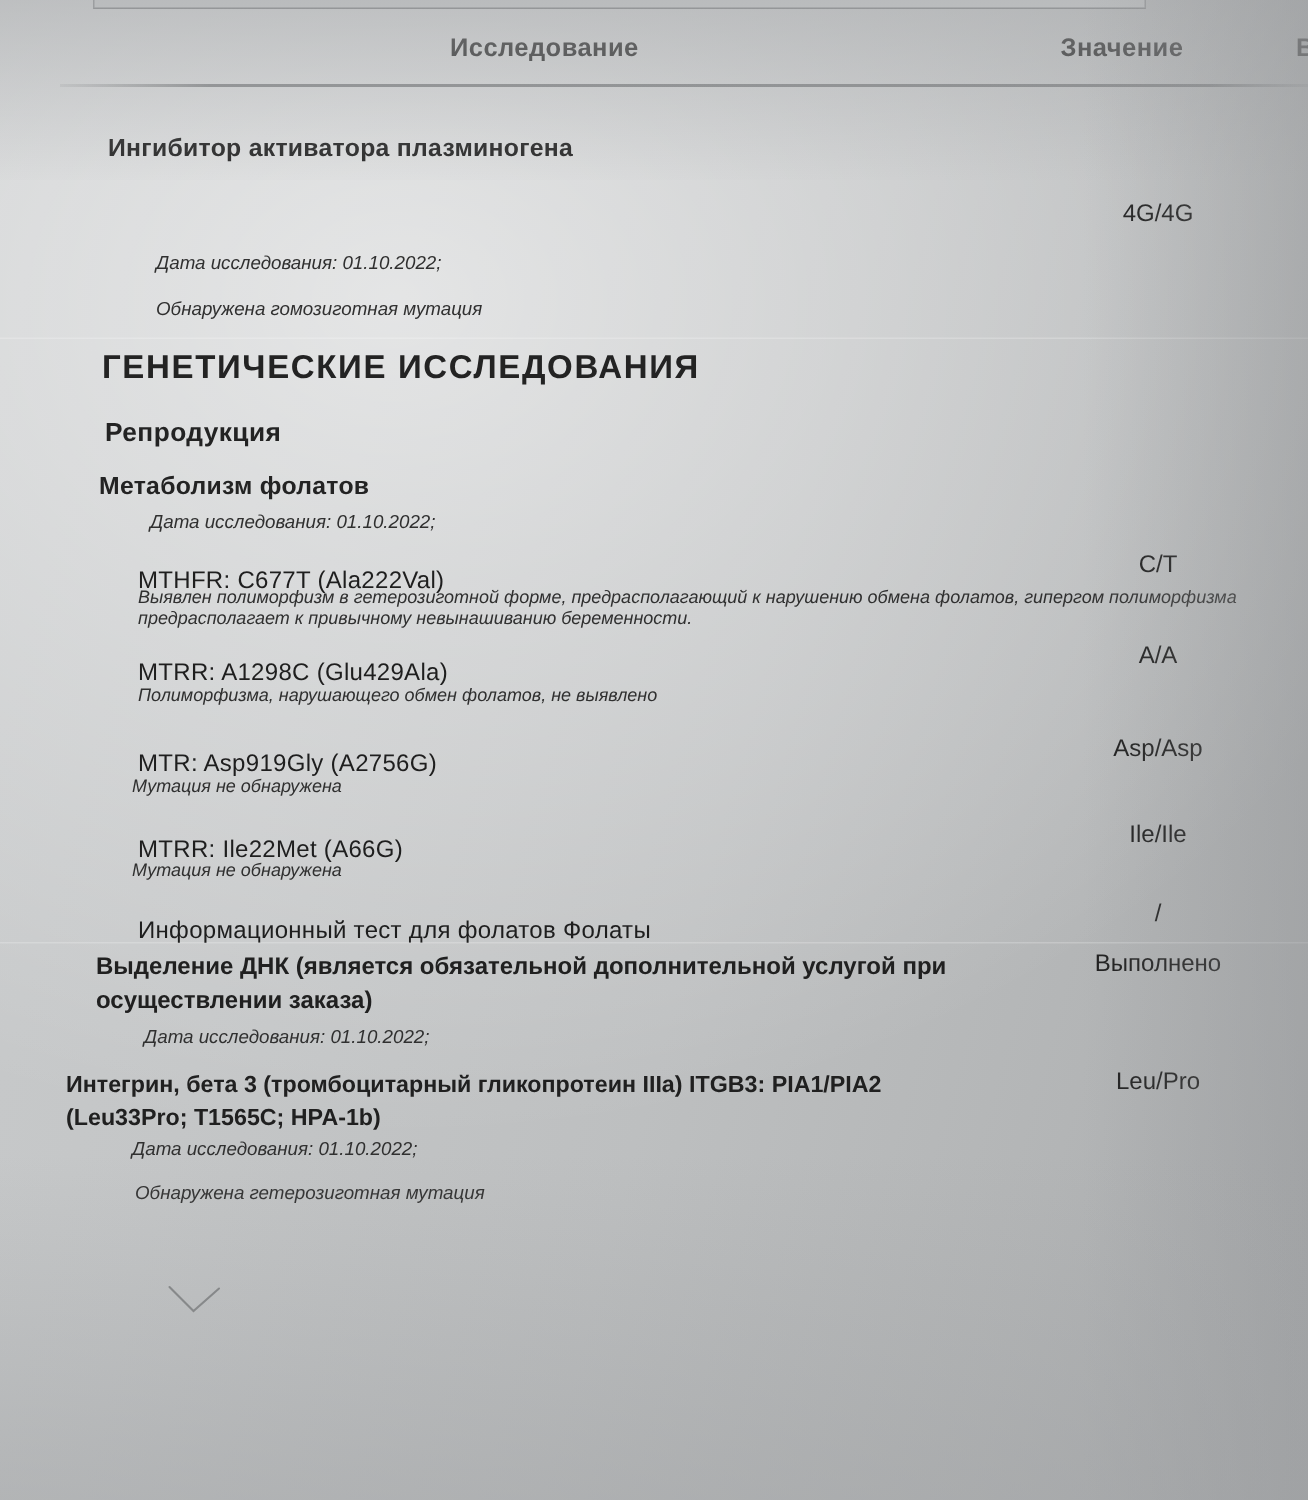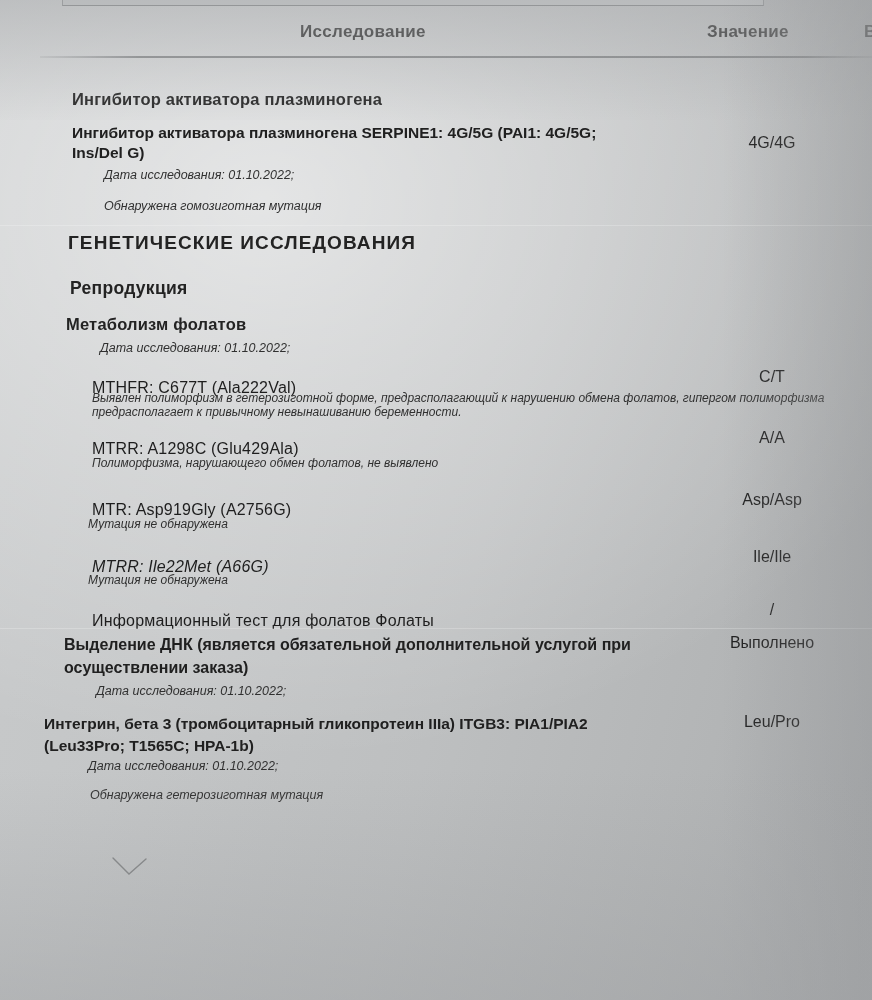--- a/index.html
+++ b/index.html
@@ -73,21 +73,21 @@
   
   .abs { position: absolute; }
 
   .sect-title {
     font-size: 16.5px;
     font-weight: 700;
     color: #232323;
     letter-spacing: 0.2px;
   }
   .sect-big {
-    font-size: 19px;
+    font-size: 22px;
     font-weight: 700;
     letter-spacing: 1.1px;
     color: #232323;
   }
   .sect-mid {
     font-size: 17.5px;
     font-weight: 700;
     letter-spacing: 0.3px;
     color: #232323;
   }
@@ -146,21 +146,20 @@
 
   <div id="page-edge"></div>
 
   <div class="hdr" id="hdr-study">Исследование</div>
   <div class="hdr" id="hdr-value">Значение</div>
   <div class="hdr" id="hdr-cut">В</div>
   <div id="hdr-rule"></div>
 
   <div class="abs sect-title" style="left:72px; top:90px;">Ингибитор активатора плазминогена</div>
 
-  <div class="abs row-name-bold" style="left:72px; top:123px; width:570px;">Ингибитор активатора плазминогена SERPINE1: 4G/5G (PAI1: 4G/5G; Ins/Del G)</div>
   <div class="value" style="top:134px;">4G/4G</div>
 
   <div class="abs note" style="left:104px; top:168px;">Дата исследования: 01.10.2022;</div>
   <div class="abs note" style="left:104px; top:199px;text-align:center;">Обнаружена гомозиготная мутация</div>
 
   <div class="abs sect-big" style="left:68px; top:232px;">ГЕНЕТИЧЕСКИЕ ИССЛЕДОВАНИЯ</div>
 
   <div class="abs sect-mid" style="left:70px; top:278px;">Репродукция</div>
 
   <div class="abs sect-title" style="left:66px; top:315px;">Метаболизм фолатов</div>
@@ -171,21 +170,21 @@
   <div class="abs note-sm" style="left:92px; top:391px; width:780px;">Выявлен полиморфизм в гетерозиготной форме, предрасполагающий к нарушению обмена фолатов, гипергом полиморфизма предрасполагает к привычному невынашиванию беременности.</div>
 
   <div class="abs row-name" style="left:92px; top:428px;">MTRR: A1298C (Glu429Ala)</div>
   <div class="value" style="top:429px;">A/A</div>
   <div class="abs note-sm" style="left:92px; top:456px;">Полиморфизма, нарушающего обмен фолатов, не выявлено</div>
 
   <div class="abs row-name" style="left:92px; top:489px;">MTR: Asp919Gly (A2756G)</div>
   <div class="value" style="top:491px;">Asp/Asp</div>
   <div class="abs note-sm" style="left:88px; top:517px;">Мутация не обнаружена</div>
 
-  <div class="abs row-name" style="left:92px; top:546px;font-style:italic;">MTRR: Ile22Met (A66G)</div>
+  <div class="abs row-name" style="left:92px; top:546px;">MTRR: Ile22Met (A66G)</div>
   <div class="value" style="top:548px;">Ile/Ile</div>
   <div class="abs note-sm" style="left:88px; top:573px;">Мутация не обнаружена</div>
 
   <div class="abs row-name" style="left:92px; top:600px;">Информационный тест для фолатов Фолаты</div>
   <div class="value" style="top:601px;">/</div>
 
   <div class="abs row-name-bold" style="left:64px; top:633px; width:585px; font-size:16px; line-height:23px;">Выделение ДНК (является обязательной дополнительной услугой при осуществлении заказа)</div>
   <div class="value" style="top:634px;">Выполнено</div>
   <div class="abs note" style="left:96px; top:684px;">Дата исследования: 01.10.2022;</div>
 

